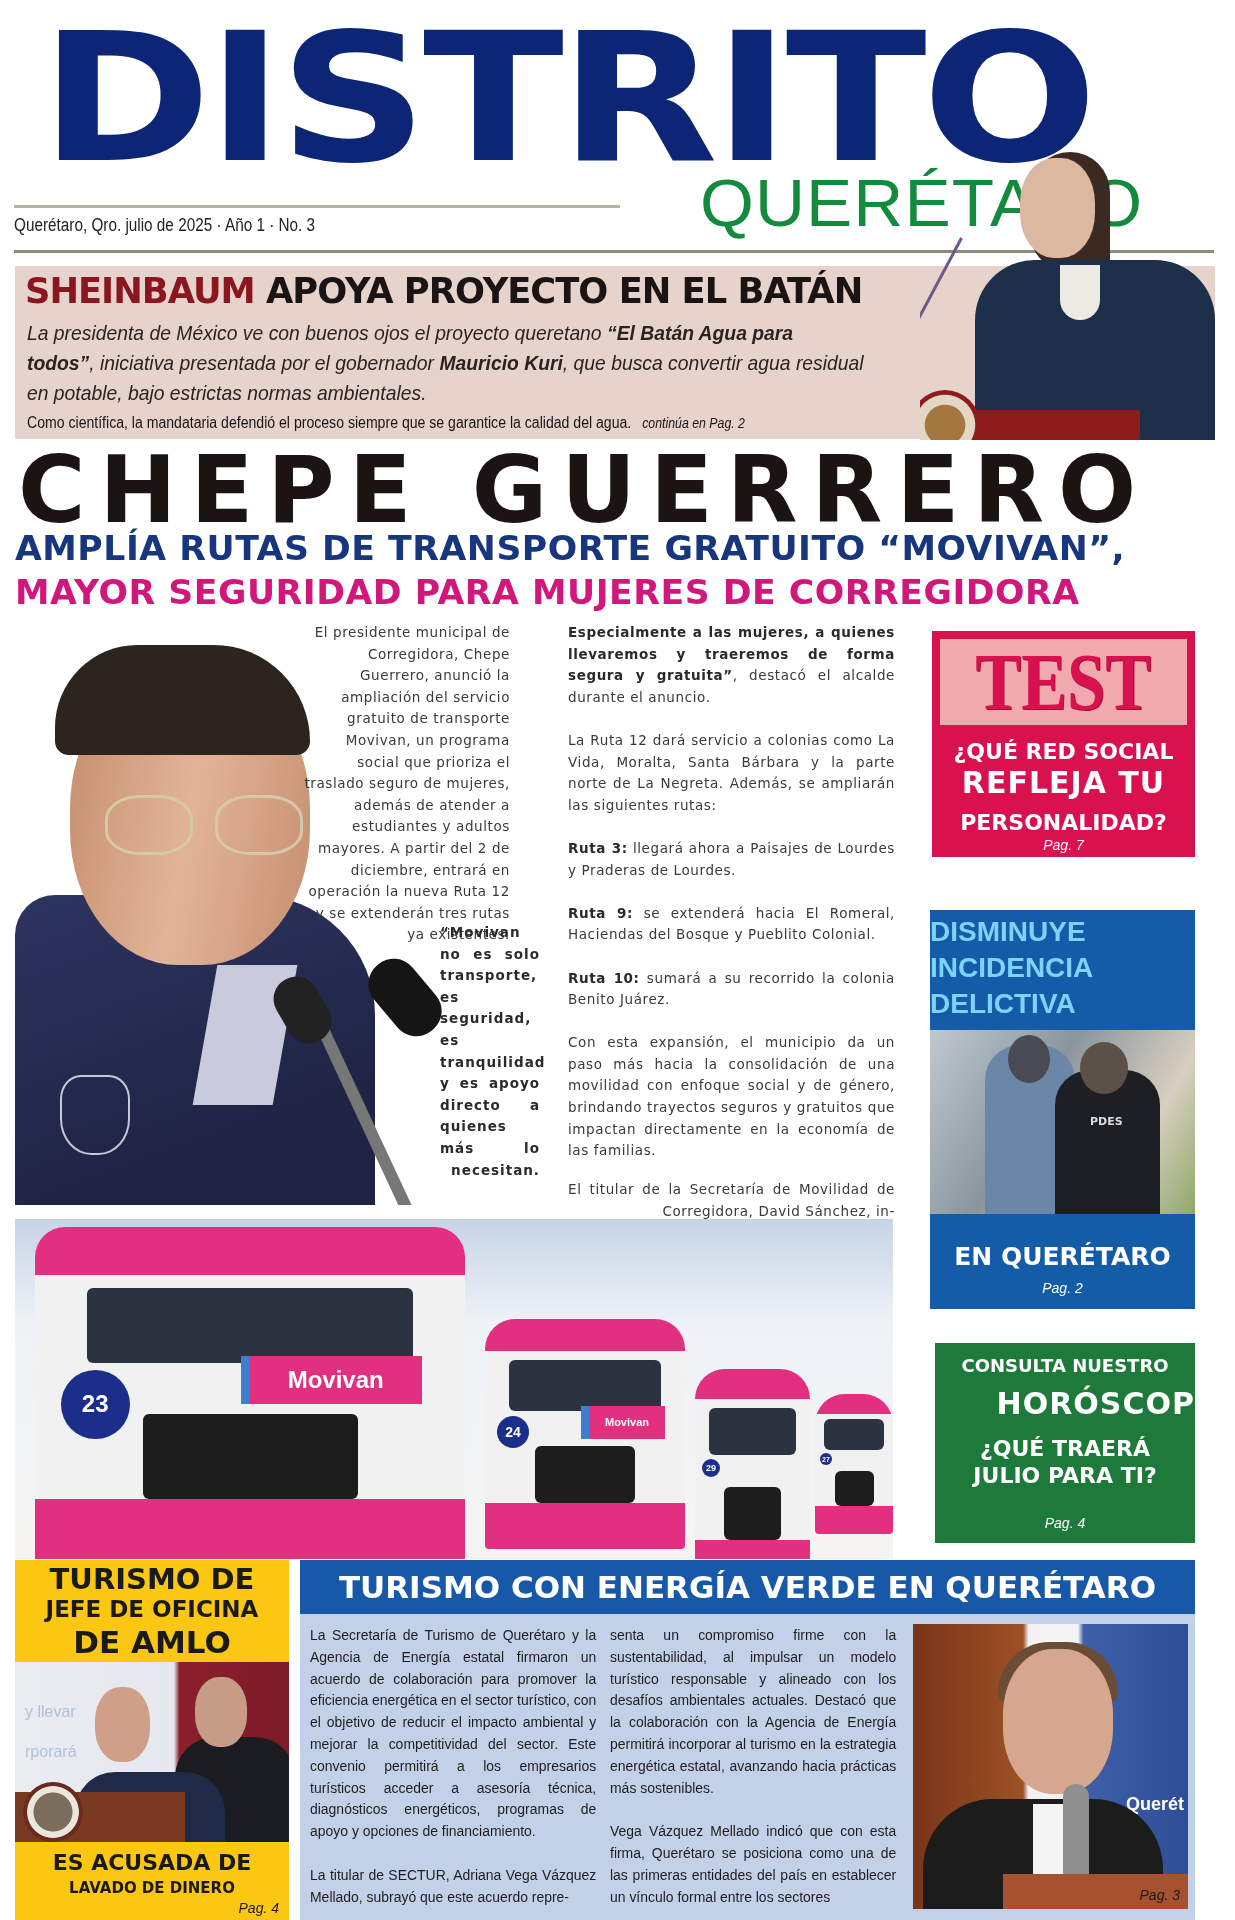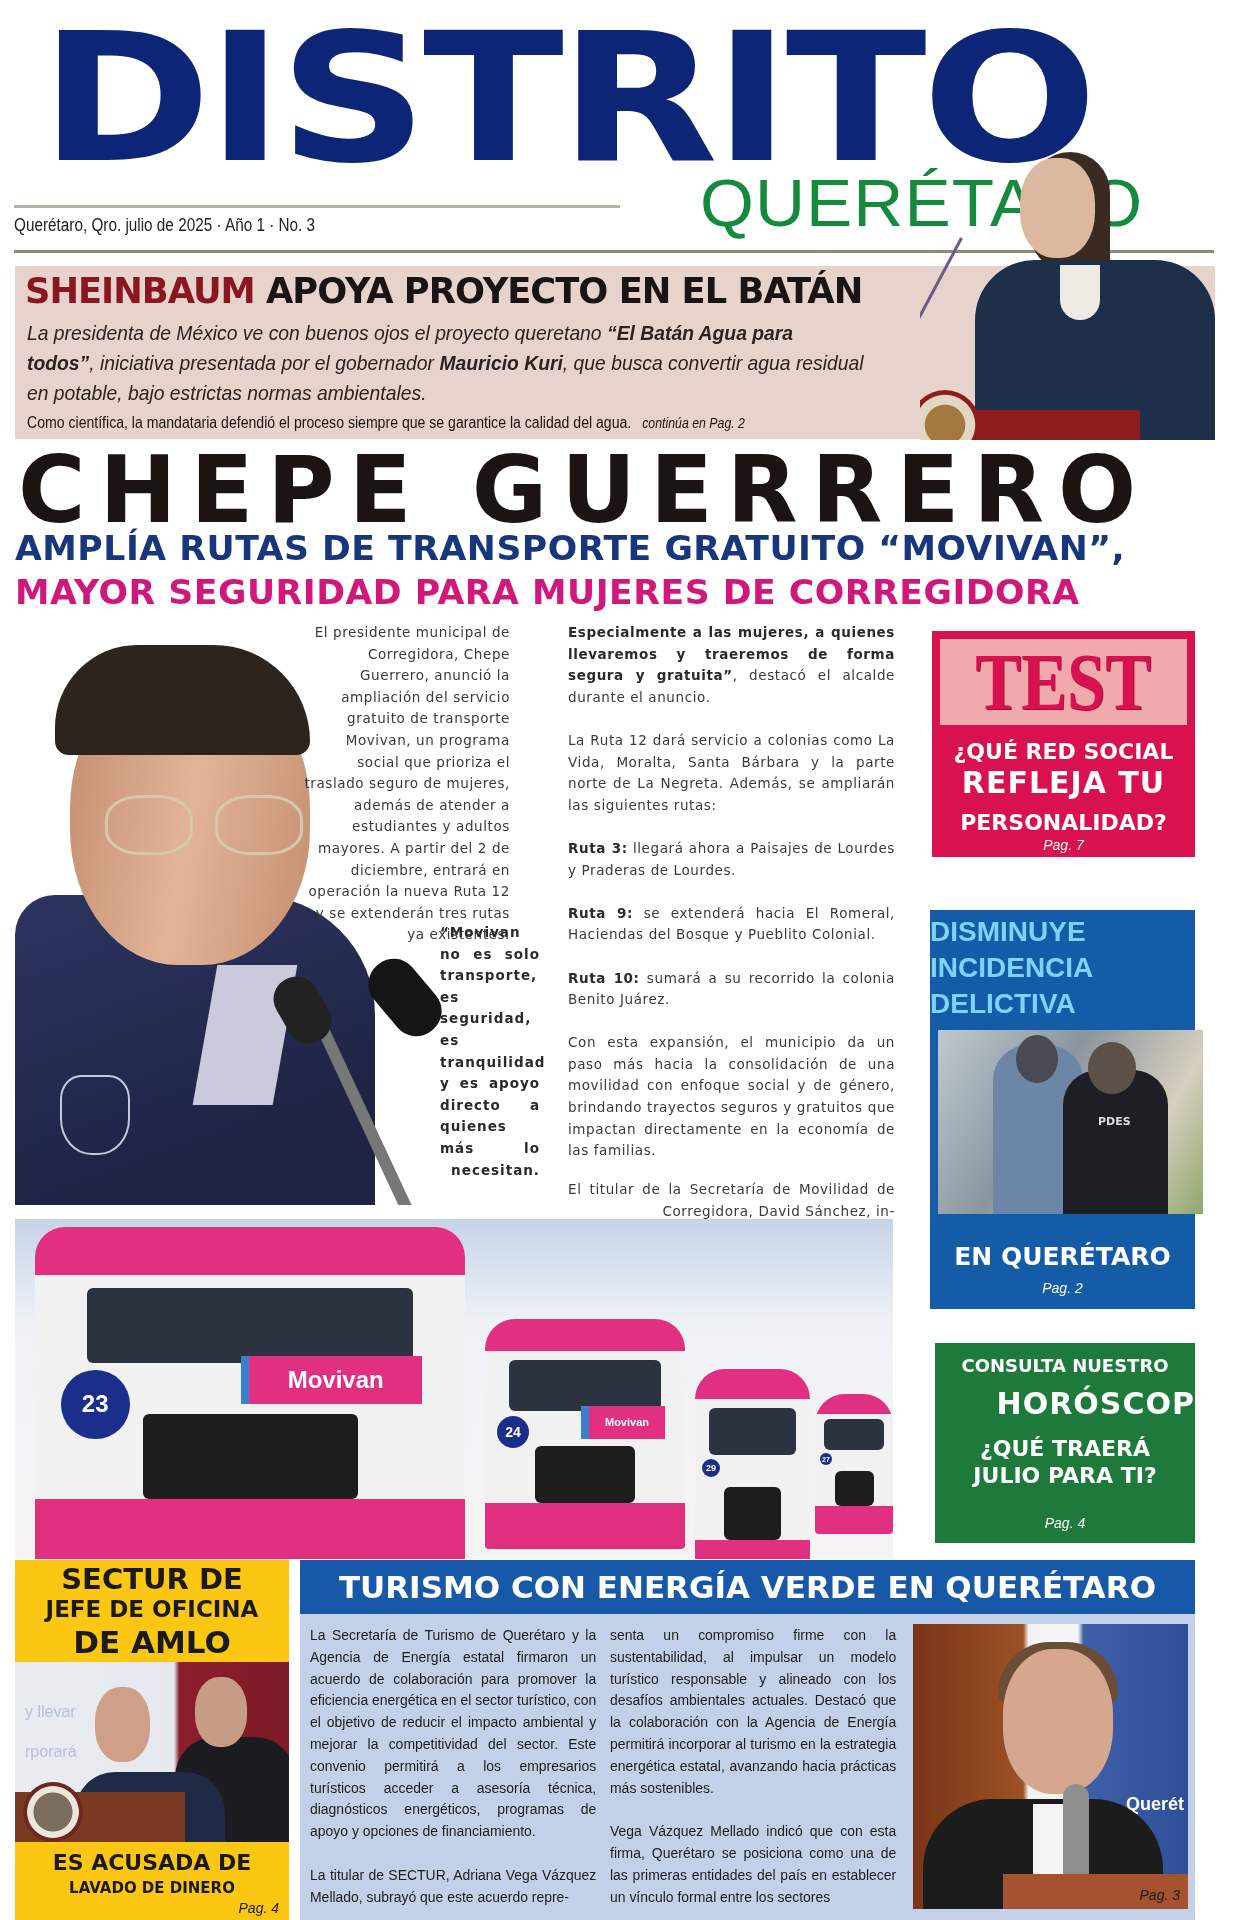--- a/index.html
+++ b/index.html
@@ -186,21 +186,21 @@
   }
   .promo-test .q1 { position: absolute; left: 0; top: 108px; width: 100%; text-align: center; color: #fff; font-family: "DejaVu Sans", sans-serif; font-weight: bold; font-size: 22px; }
   .promo-test .q2 { position: absolute; left: 0; top: 134px; width: 100%; text-align: center; color: #fff; font-family: "DejaVu Sans", sans-serif; font-weight: bold; font-size: 30px; letter-spacing: 1px; }
   .promo-test .q3 { position: absolute; left: 0; top: 160px; width: 100%; text-align: center; color: #fff; font-family: "DejaVu Sans", sans-serif; font-weight: bold; font-size: 22px; margin-top: 19px; }
   .promo-test .pag { position: absolute; left: 0; top: 206px; width: 100%; text-align: center; color: #fff; font-style: italic; font-size: 14px; }
 
   .promo-crime {
     position: absolute; left: 930px; top: 910px; width: 265px; height: 399px; background: #155ca8;
   }
   .promo-crime .h { position: absolute; left: 0; top: 4px; width: 100%; text-align: left; color: #7dd3fc; font-family: Liberation Sans, sans-serif; font-weight: bold; font-size: 28px; line-height: 36px; }
-  .promo-crime .photo { position: absolute; left: 8px; top: 120px; width: 100%; height: 184px; overflow: hidden;
+  .promo-crime .photo { position: absolute; left: 0; top: 120px; width: 100%; height: 184px; overflow: hidden;
     background: linear-gradient(120deg, #c0c9cf 0%, #8a959e 40%, #d7cfbf 75%, #8ea86a 100%); }
   .promo-crime .photo .man { position: absolute; left: 55px; top: 15px; width: 90px; height: 200px; background: #6c86a8; border-radius: 35px 35px 0 0; }
   .promo-crime .photo .man-head { position: absolute; left: 78px; top: 5px; width: 42px; height: 48px; background: #4a4a54; border-radius: 50%; }
   .promo-crime .photo .cop { position: absolute; left: 125px; top: 40px; width: 105px; height: 180px; background: #1e1f24; border-radius: 35px 35px 0 0; }
   .promo-crime .photo .cop-head { position: absolute; left: 150px; top: 12px; width: 48px; height: 52px; background: #5c5148; border-radius: 50%; }
   .promo-crime .photo .vest-label { position: absolute; left: 160px; top: 85px; font-size: 11px; font-weight: bold; color: #ddd; font-family: "DejaVu Sans", sans-serif; }
   .promo-crime .foot { position: absolute; left: 0; top: 332px; width: 100%; text-align: center; color: #fff; font-family: "DejaVu Sans", sans-serif; font-weight: bold; font-size: 25px; }
   .promo-crime .pag { position: absolute; left: 0; top: 370px; width: 100%; text-align: center; color: #fff; font-style: italic; font-size: 14px; }
 
   .promo-horoscope {
@@ -389,21 +389,21 @@
   <div class="l1">CONSULTA NUESTRO</div>
   <div class="l2">HORÓSCOPO</div>
   <div class="l3">
     <div>¿QUÉ TRAERÁ</div>
     <div>JULIO PARA TI?</div>
   </div>
   <div class="pag">Pag. 4</div>
 </div>
 
 <div class="promo-amlo">
-  <div class="t1">SECTUR DE</div>
+  <div class="t1">TURISMO DE</div>
   <div class="t2">JEFE DE OFICINA</div>
   <div class="t3">DE AMLO</div>
   <div class="photo">
     <div class="ghost">
       <div>y llevar</div>
       <div>rporará</div>
     </div>
     <div class="p2"></div>
     <div class="p2h"></div>
     <div class="p1"></div>

